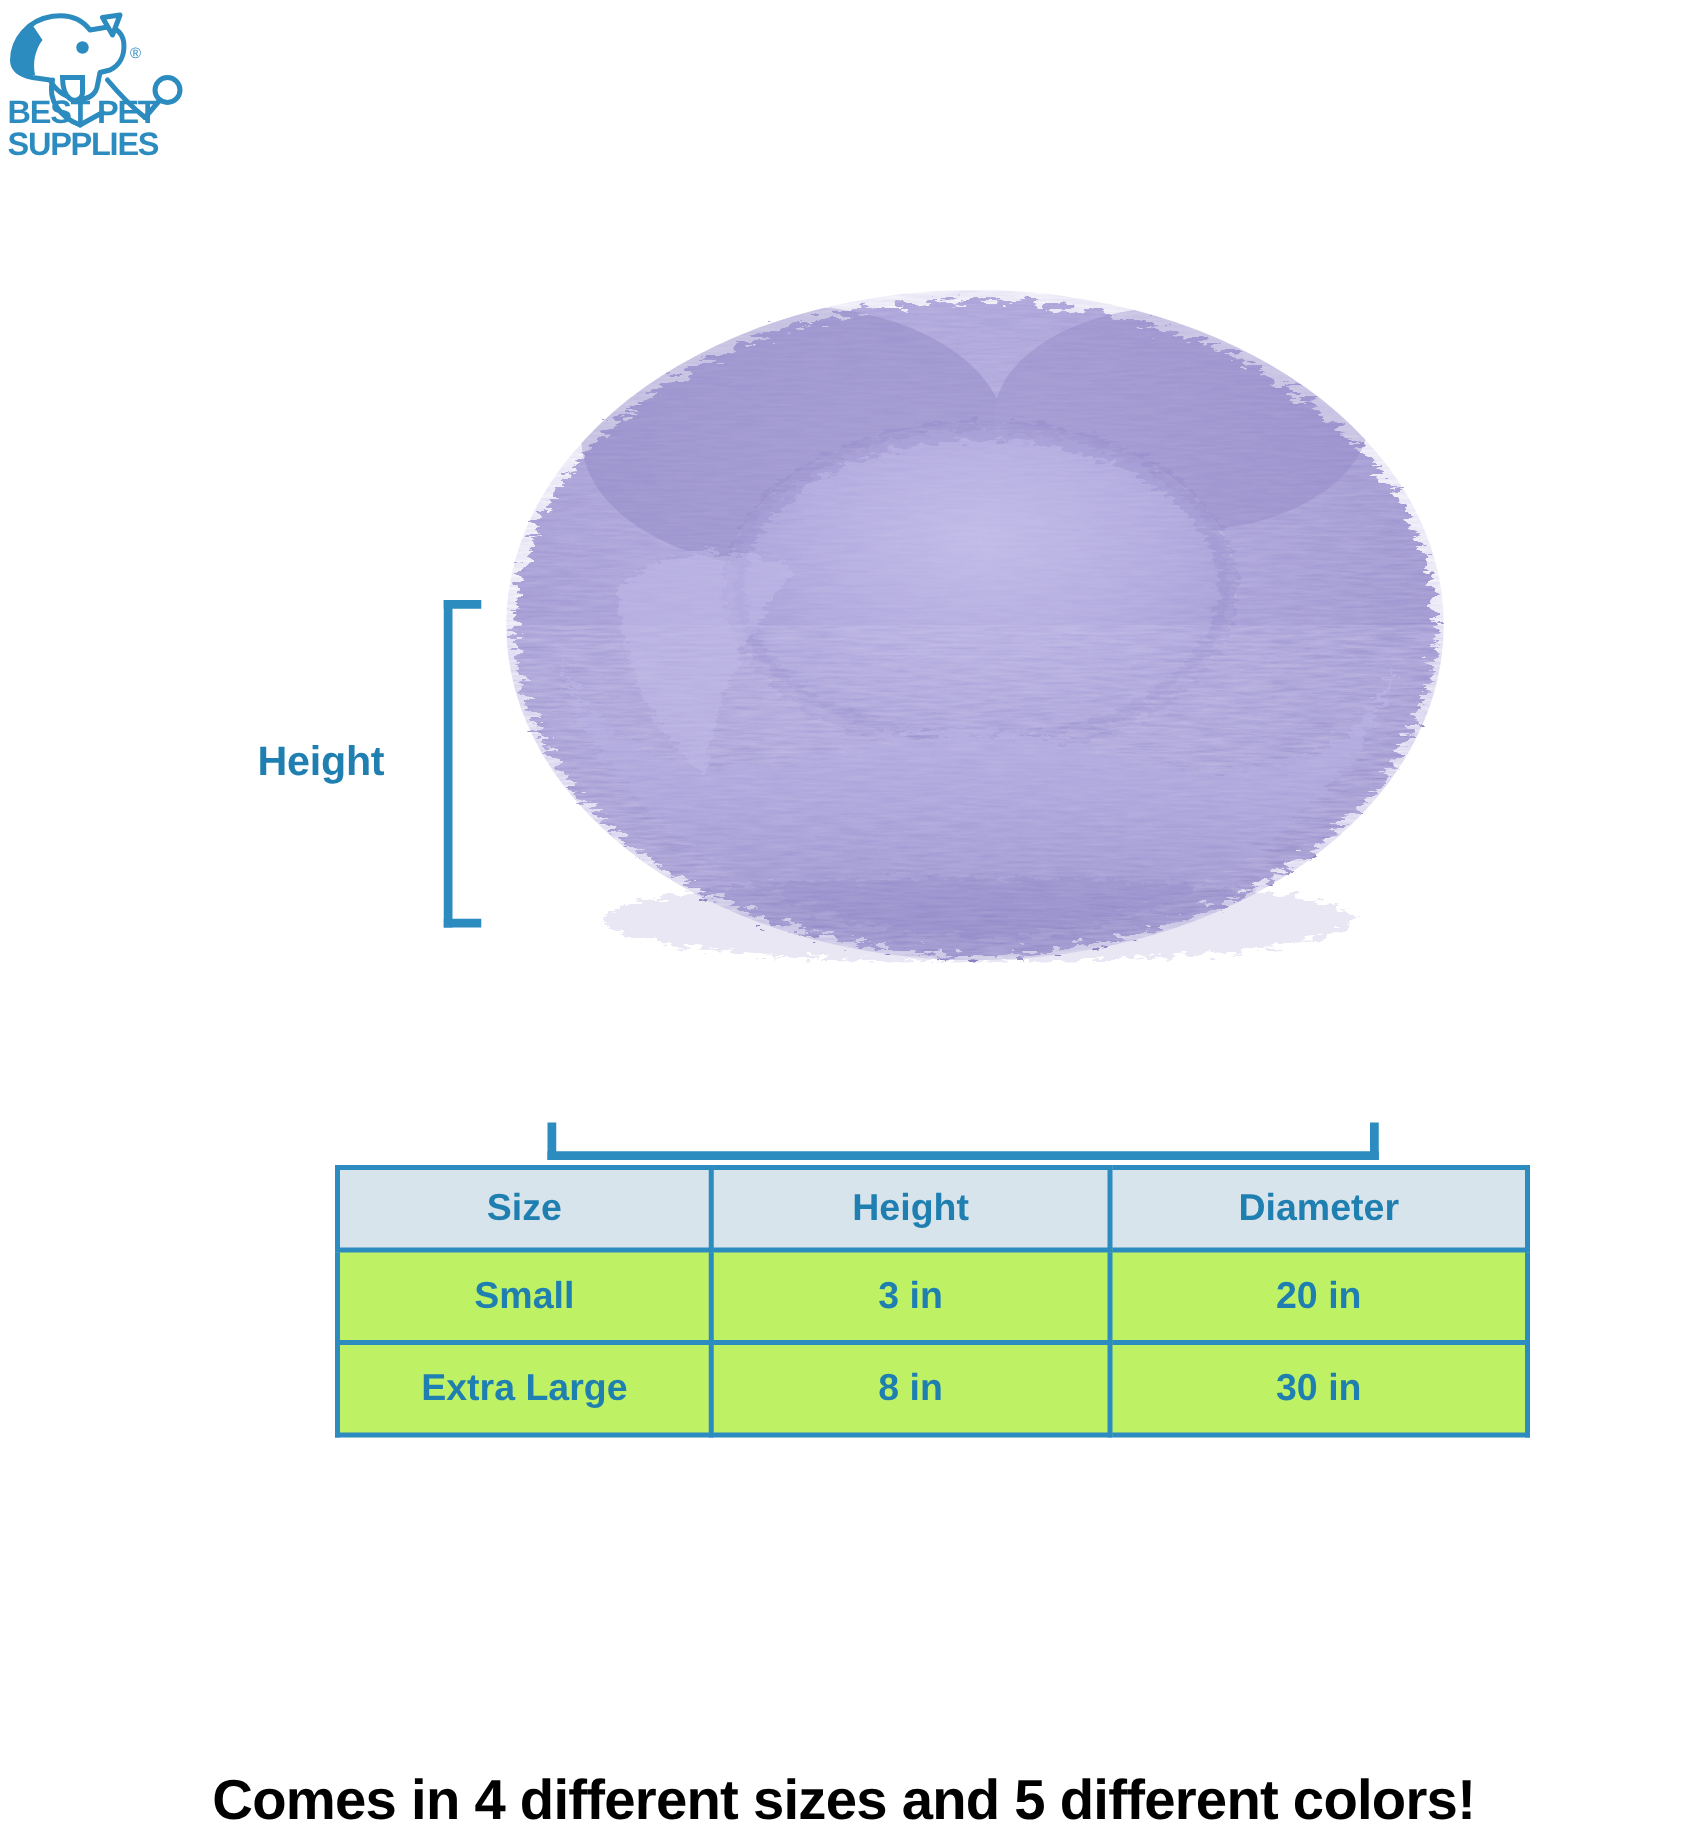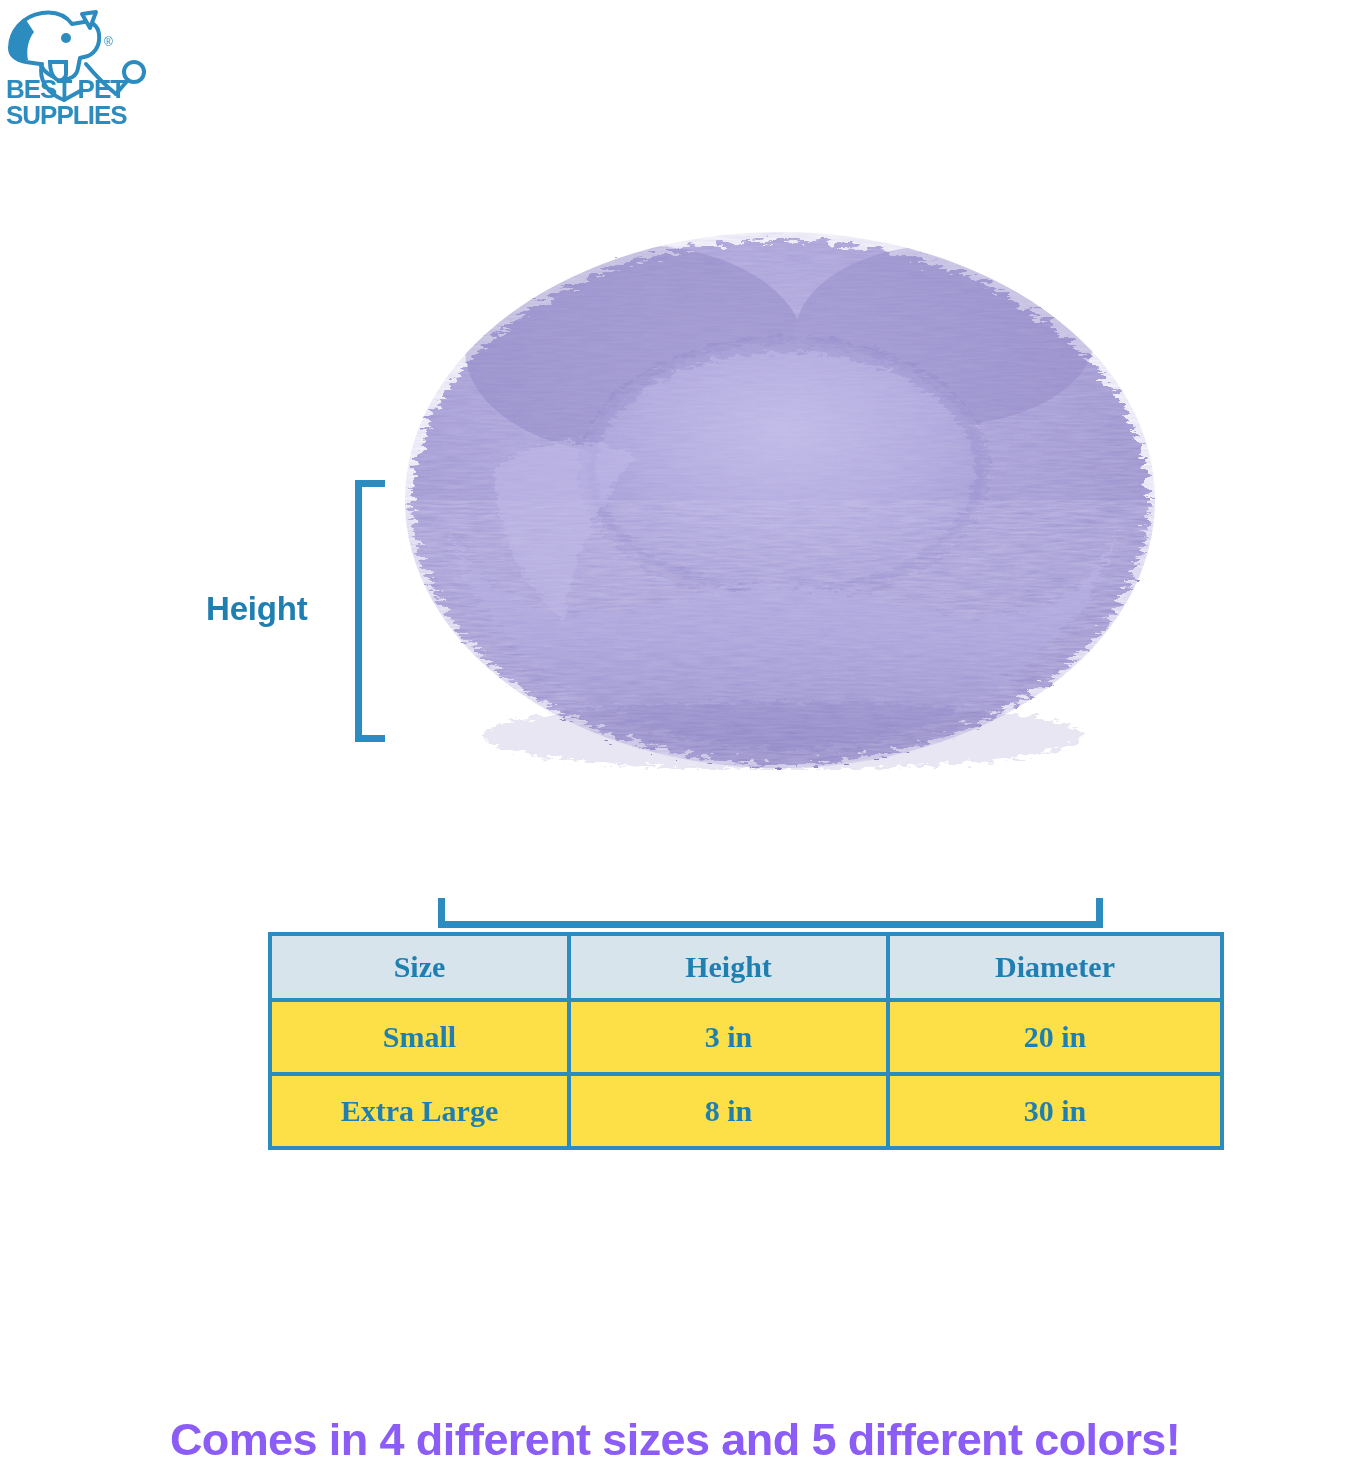--- a/index.html
+++ b/index.html
@@ -88,50 +88,49 @@
   }
 
   
   #size-table {
     position: absolute;
     left: 268px;
     top: 932px;
     width: 952px;
     border-collapse: collapse;
     table-layout: fixed;
-    font-family: Liberation Serif, serif;
   }
   #size-table th,
   #size-table td {
     border: 4px solid #2d8cbf;
     text-align: center;
     color: #1f7fb0;
     font-weight: bold;
     font-size: 30px;
     padding: 0;
     height: 70px;
     vertical-align: middle;
   }
   #size-table thead th {
     background: #d8e4ec;
     height: 62px;
   }
-  #size-table tbody td { background: #fde047; }
+  #size-table tbody td { background: #bef264; }
   #size-table col.c-size  { width: 299px; }
   #size-table col.c-h     { width: 319px; }
   #size-table col.c-d     { width: 334px; }
 
   
   #tagline {
     position: absolute;
     left: 0;
     top: 1414px;
     width: 1350px;
     text-align: center;
-    color: #8b5cf6;
+    color: #000000;
     font-size: 45px;
     font-weight: bold;
     letter-spacing: -0.6px;
     white-space: nowrap;
   }
 </style>
 </head>
 <body>
 
 <div id="brand-logo">

